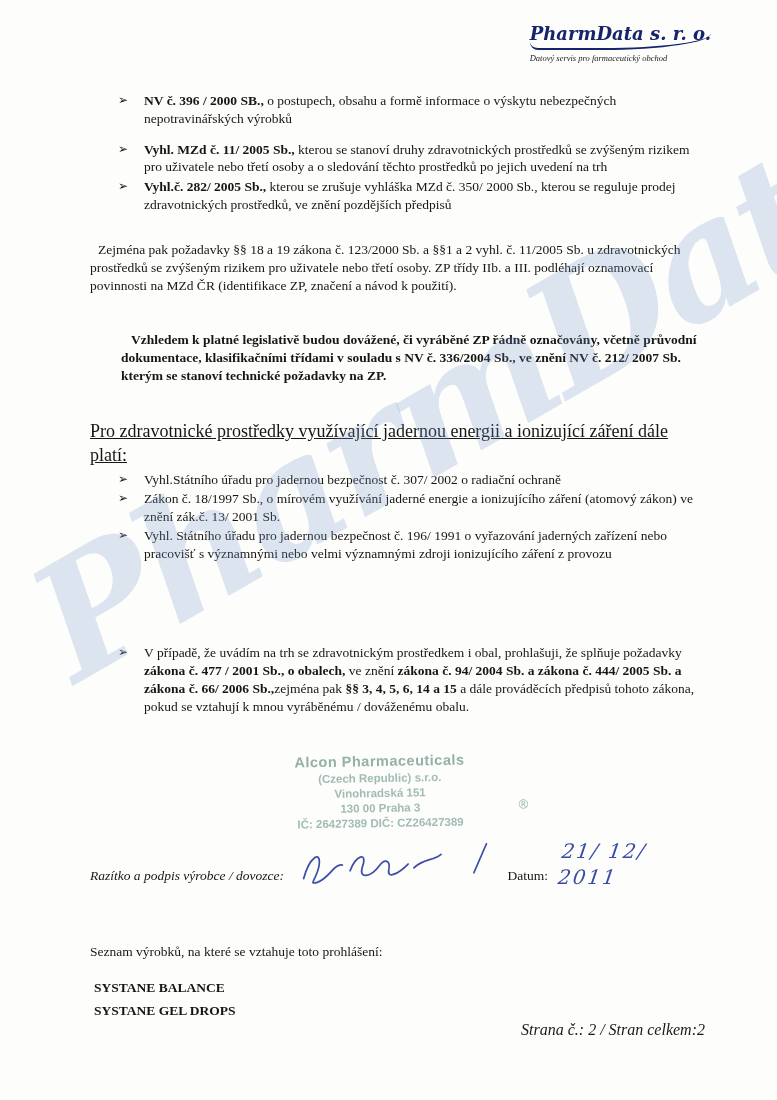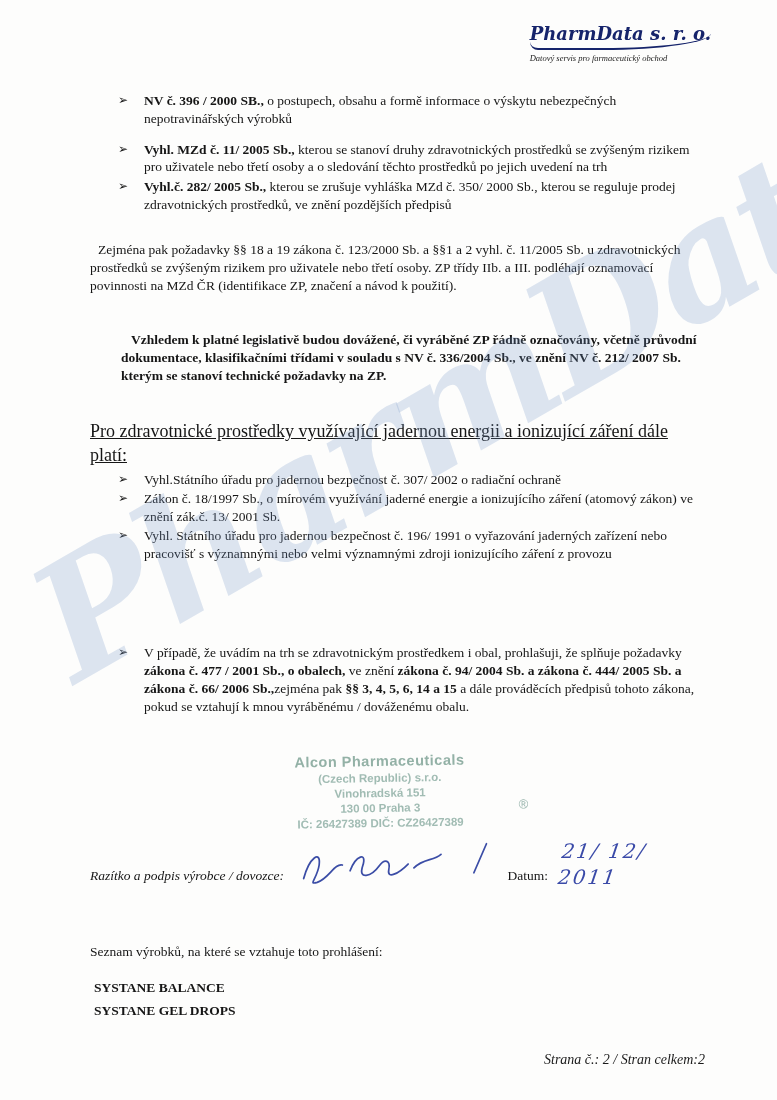--- a/index.html
+++ b/index.html
@@ -68,22 +68,22 @@
     display:inline-block; margin-left:12px; margin-bottom:-4px;
     font-family:"DejaVu Serif",serif; font-style:italic; font-size:20px;
     color:#3a4aa8; letter-spacing:2px; transform:skewX(-8deg);
   }
 
   .seznam { margin:56px 0 0 0; }
   .product { margin:4px; font-weight:bold; line-height:1.4; }
   .product-first { margin-top:18px; }
 
   .footer {
-    position:absolute; right:72px; bottom:31px; z-index:1;
-    font-style:italic; font-size:14px; color:#1a1a1a;
+    position:absolute; right:72px; bottom:60px; z-index:1;
+    font-style:italic; font-size:16px; color:#1a1a1a;
   }
 </style>
 </head>
 <body>
 
 <div class="page">
 
   <div class="watermark">PharmData</div>
 
   <div class="logo">

